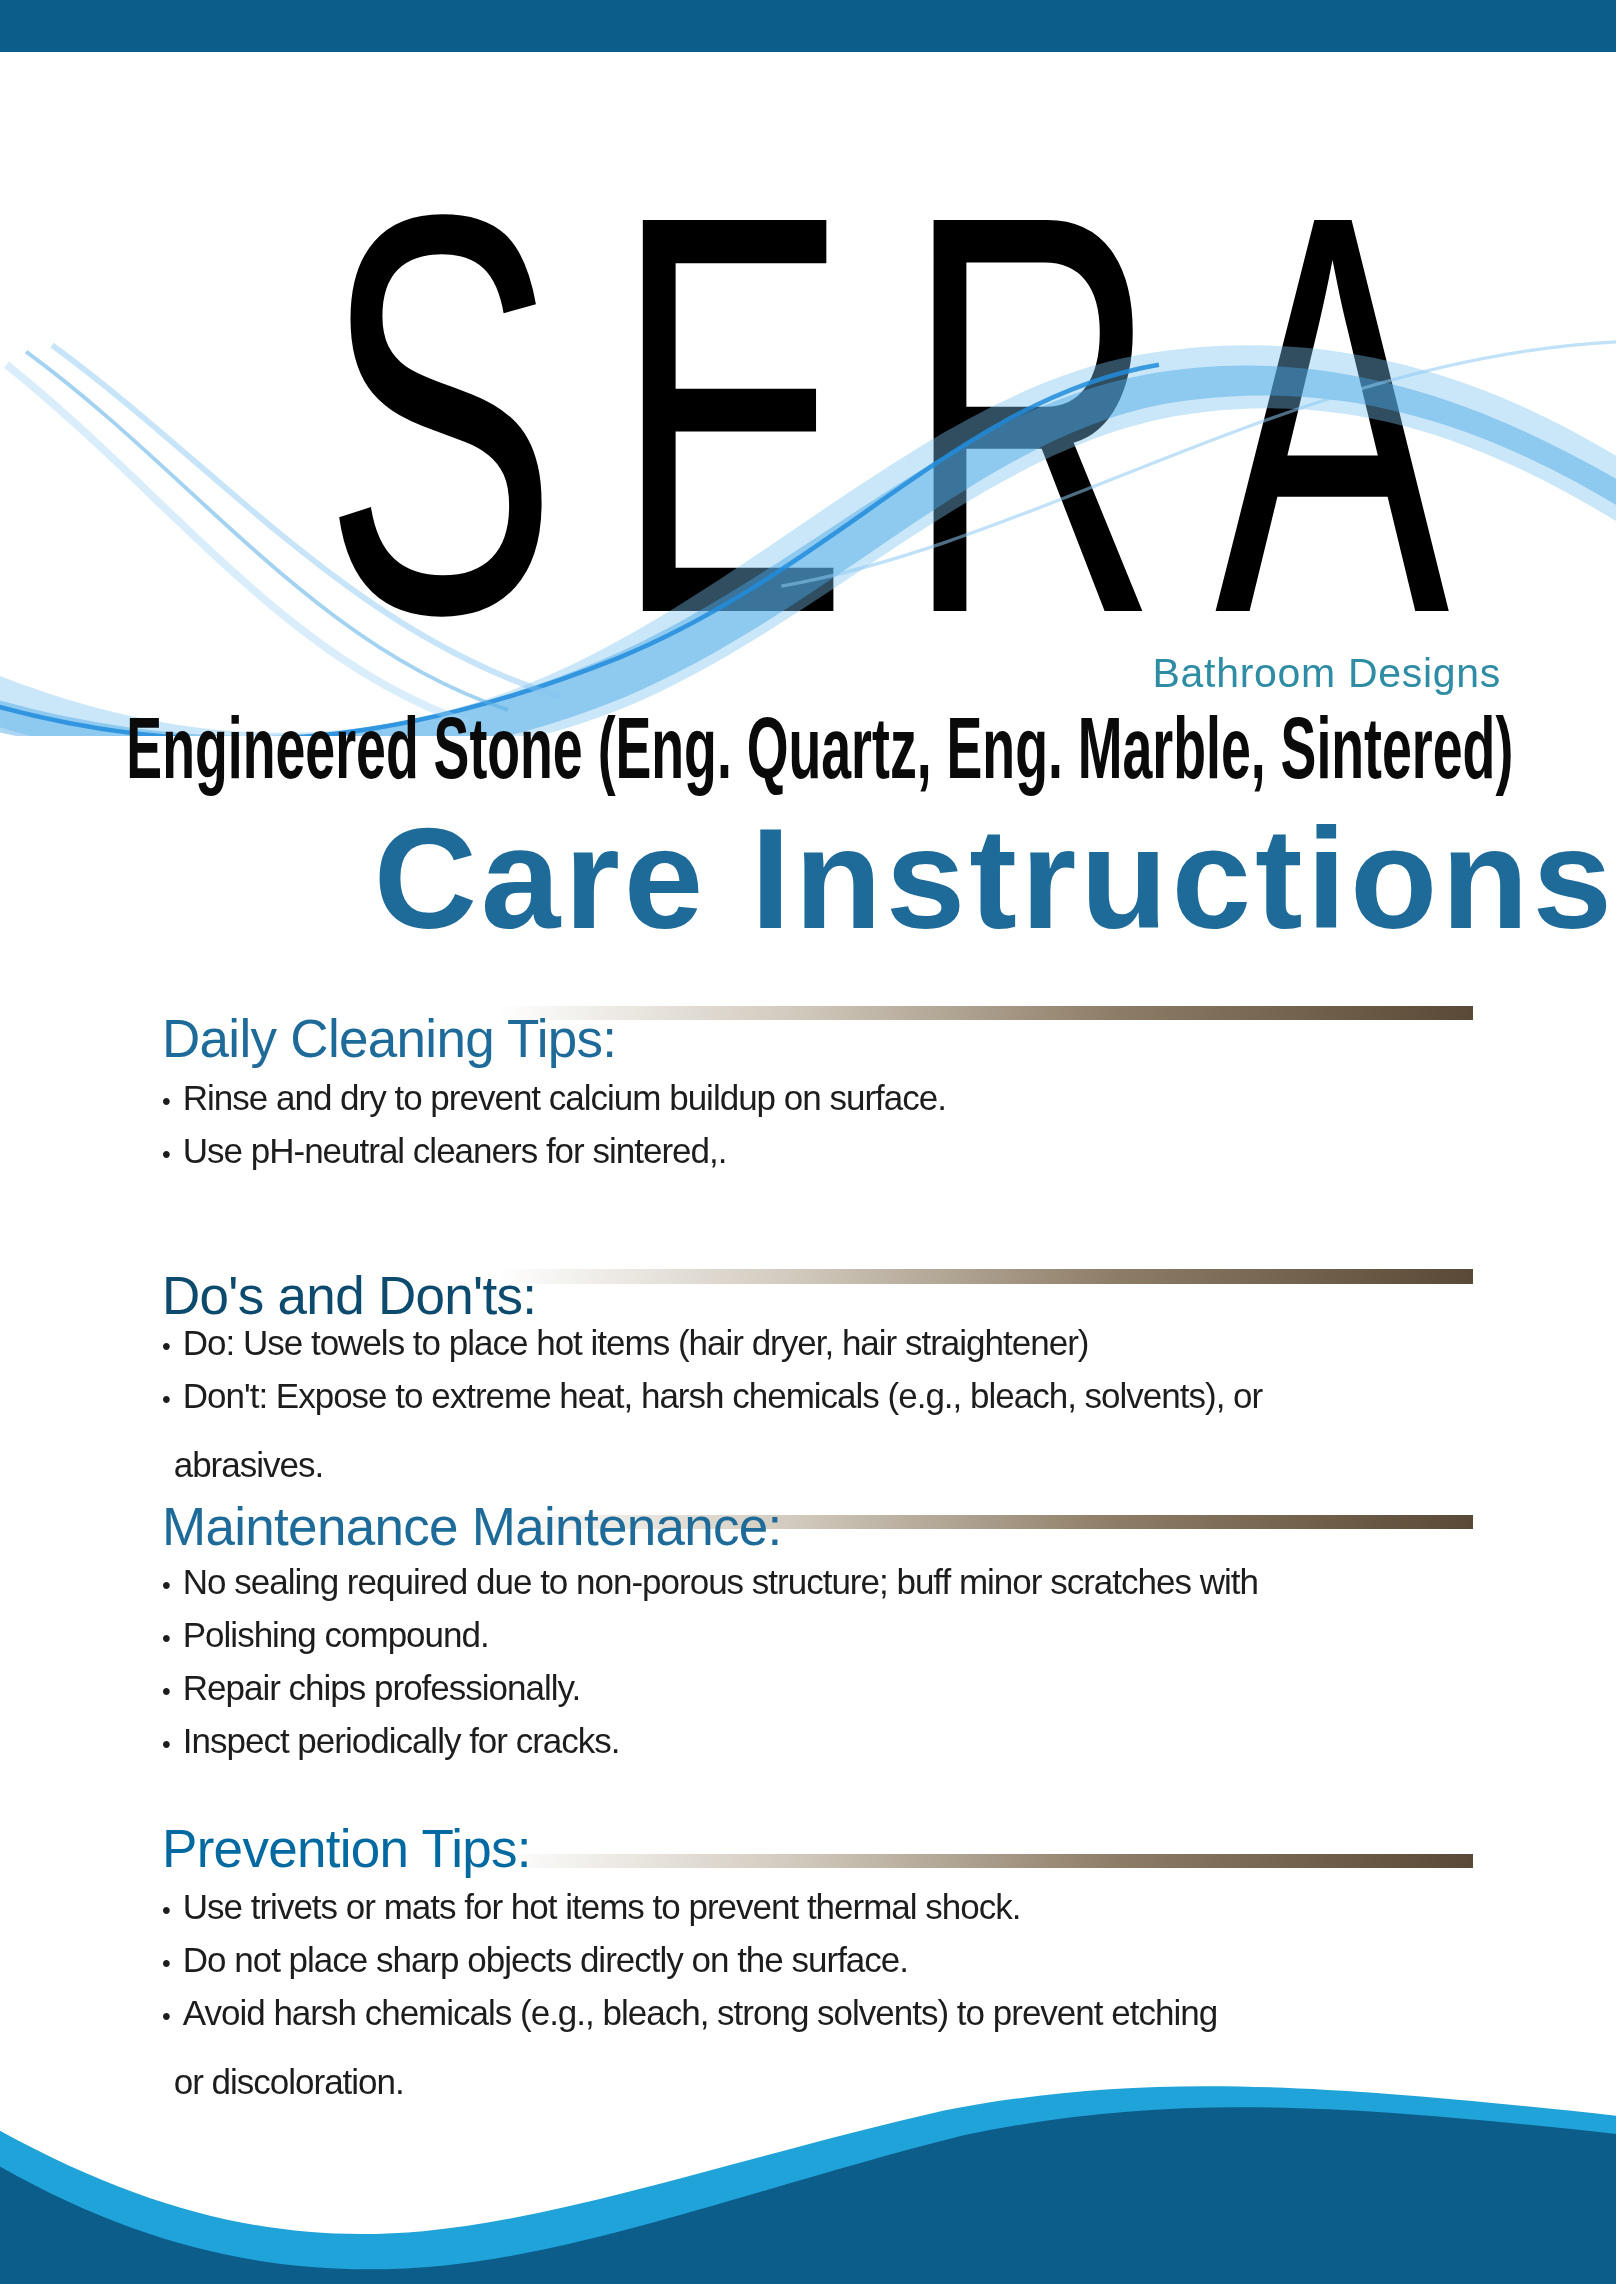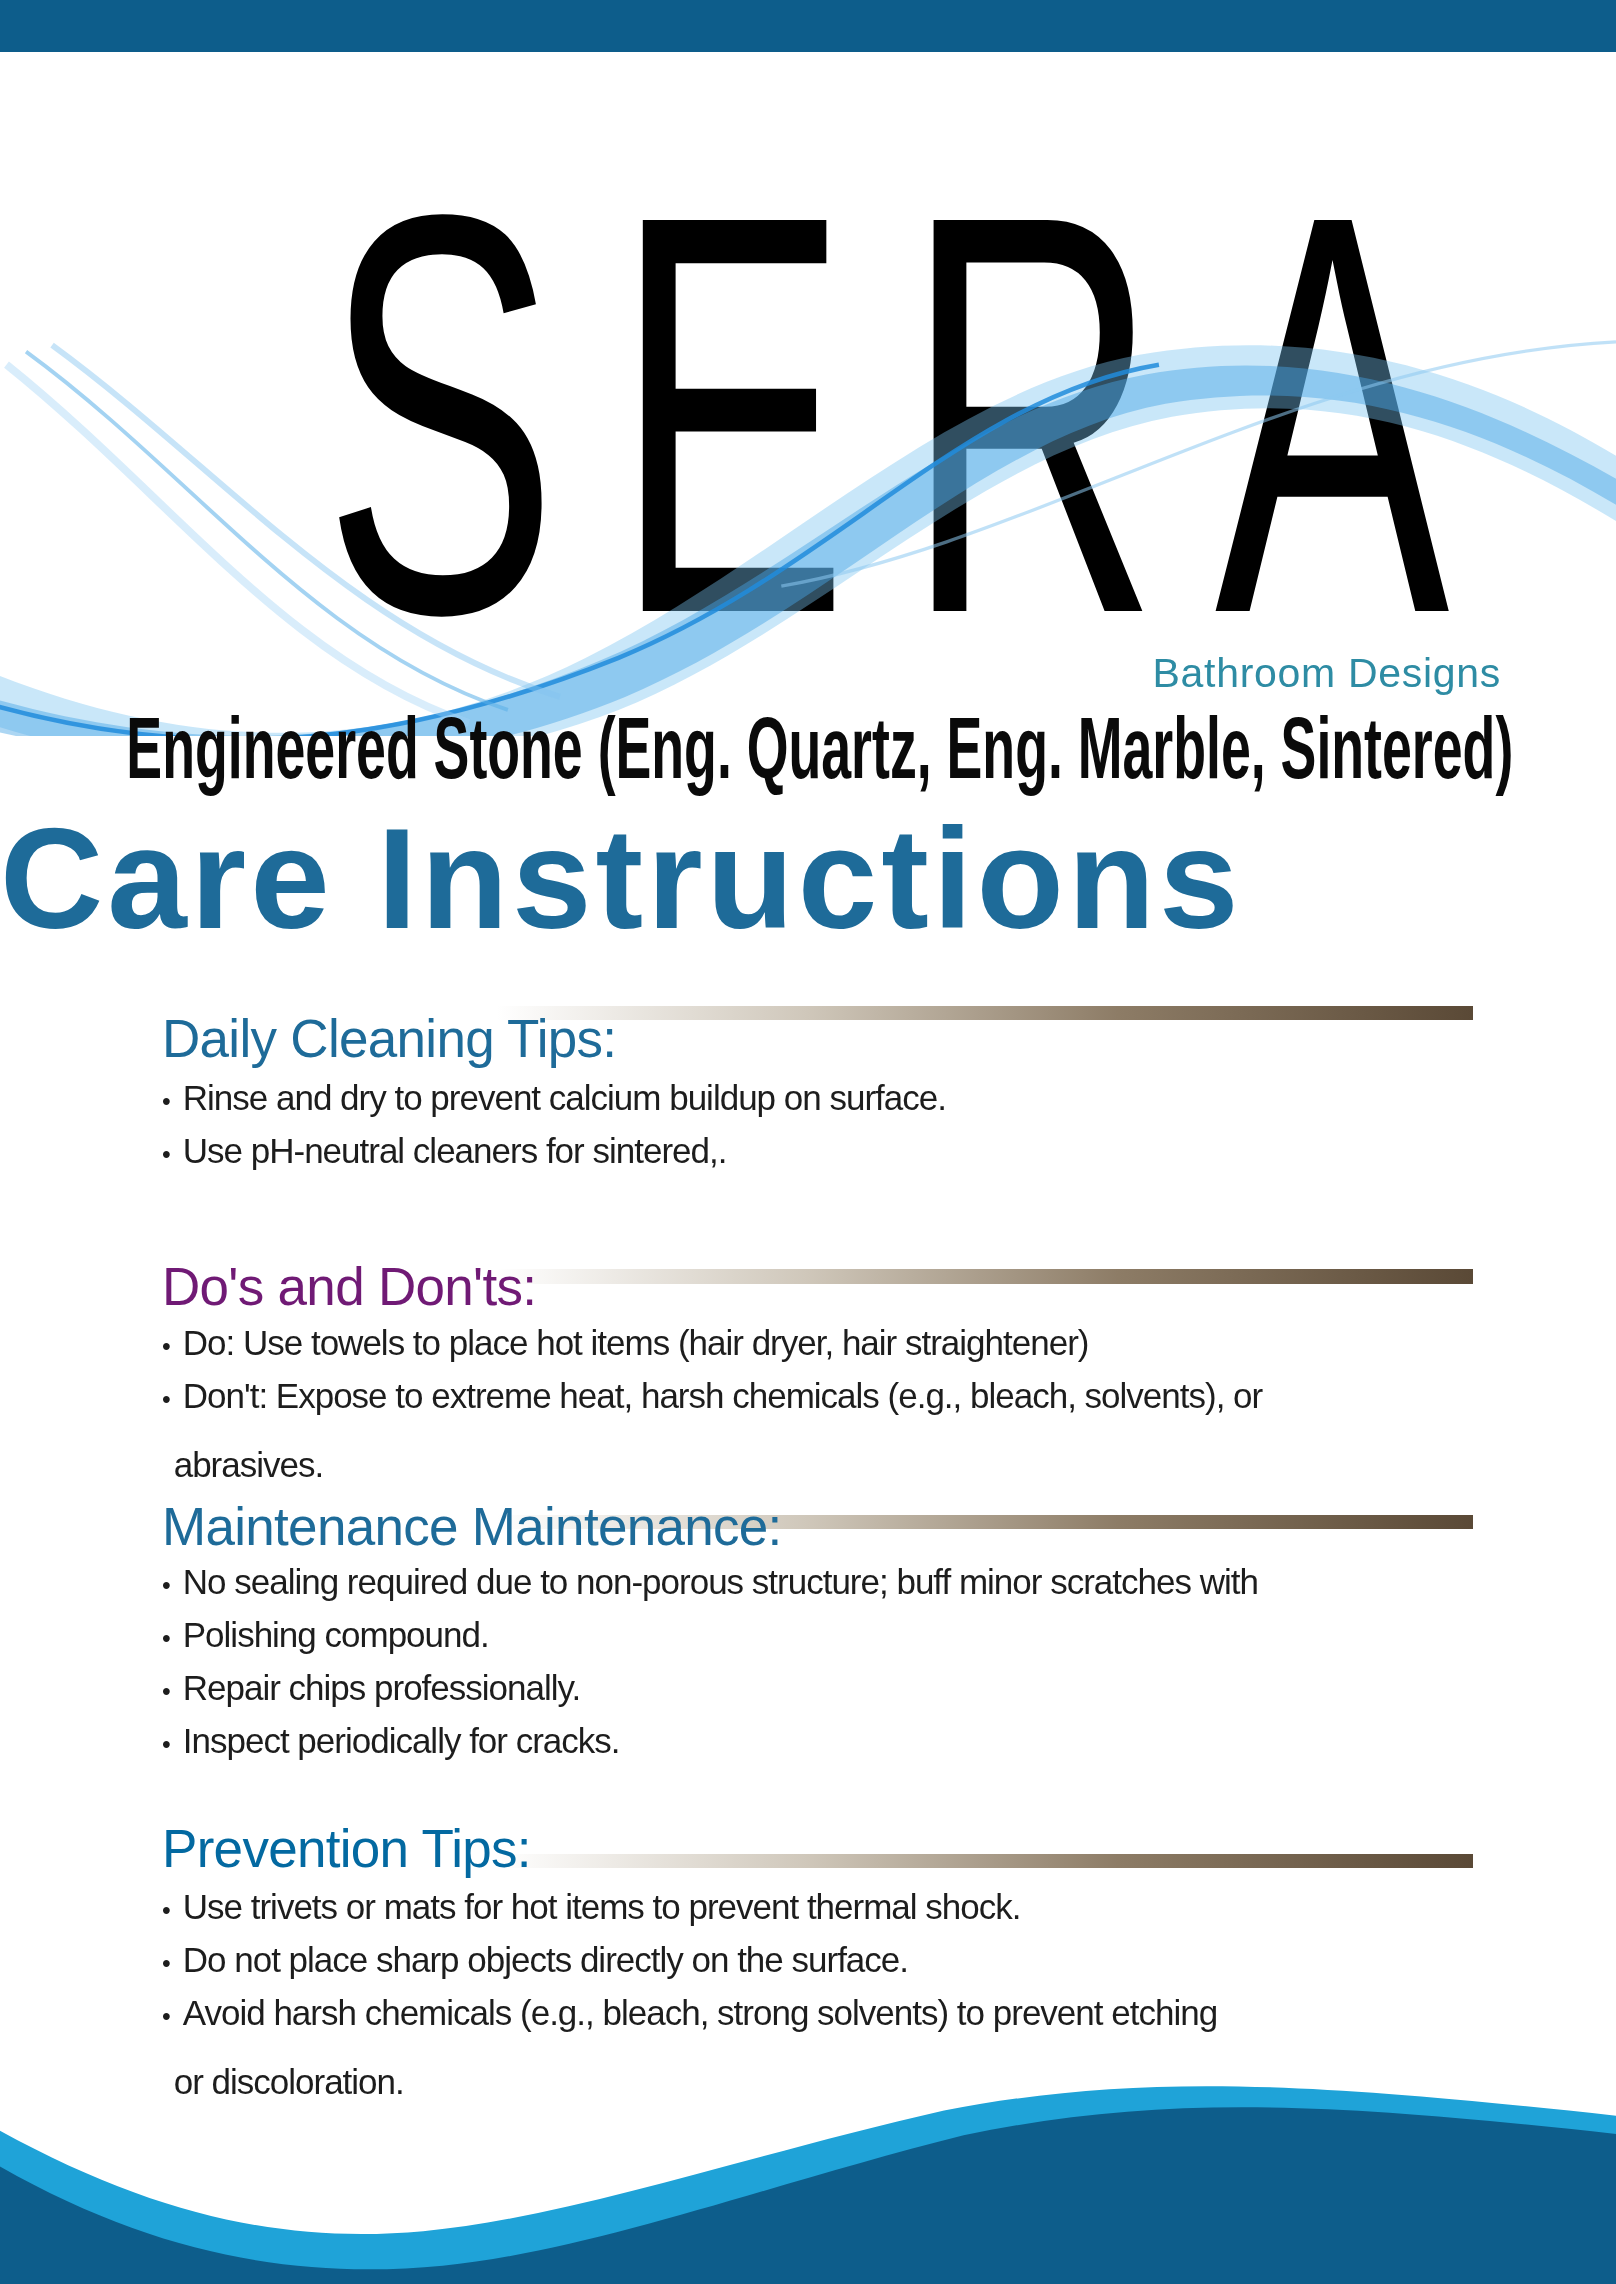--- a/index.html
+++ b/index.html
@@ -14,21 +14,21 @@
         transform:scale(0.60,0.97);transform-origin:center top;white-space:nowrap;}
 
   .wave-svg{top:306px;left:0;width:1616px;height:430px;}
 
   .tagline{top:653px;right:115px;font-size:41px;letter-spacing:0.7px;line-height:1;white-space:nowrap;}
 
   .engstone-row{top:704px;left:12px;width:1616px;display:flex;justify-content:center;}
   .engstone{font-size:88px;font-weight:700;color:#0a0a0a;white-space:nowrap;line-height:1;
             transform:scaleX(0.61);transform-origin:center top;letter-spacing:0;}
 
-  .care{top:807px;left:0;width:1616px;text-align:left;font-size:143px;font-weight:700;
+  .care{top:807px;left:0;width:1616px;text-align:right;font-size:143px;font-weight:700;
         letter-spacing:3.9px;line-height:1;white-space:nowrap;}
 
   .section{left:162px;width:1315px;}
   .sec-bar{position:absolute;left:202px;width:1109px;height:14.3px;z-index:0;
            background:linear-gradient(90deg,#ffffff 0%,#ffffff 12%,#cfc7ba 40%,#8d7c66 68%,#5a4936 100%);}
   .sec-head{position:absolute;left:0;font-size:53px;font-weight:400;letter-spacing:-0.7px;
             line-height:1;white-space:nowrap;z-index:1;}
   .bullets{position:absolute;left:0;width:1315px;font-size:35px;letter-spacing:-1px;
            color:#1d1d1d;line-height:50px;}
   .line{white-space:nowrap;}
@@ -70,21 +70,21 @@
     <div class="sec-bar" style="top:2.6px"></div>
     <h2 class="sec-head" style="top:9px;color:#1e6b99;margin:0">Daily Cleaning Tips:</h2>
     <div class="bullets" style="top:70px">
       <div class="line"><span class="dot">•</span><span>Rinse and dry to prevent calcium buildup on surface.</span></div>
       <div class="line"><span class="dot">•</span><span>Use pH-neutral cleaners for sintered,.</span></div>
     </div>
   </div>
 
   <div class="abs section" style="top:1253px;height:247px">
     <div class="sec-bar" style="top:16.3px"></div>
-    <h2 class="sec-head" style="top:7px;color:#701a75;margin:0">Do's and Don'ts:</h2>
+    <h2 class="sec-head" style="top:16px;color:#0c4a6e;margin:0">Do's and Don'ts:</h2>
     <div class="bullets" style="top:65px">
       <div class="line"><span class="dot">•</span><span>Do: Use towels to place hot items (hair dryer, hair straightener)</span></div>
       <div class="line"><span class="dot">•</span><span>Don't: Expose to extreme heat, harsh chemicals (e.g., bleach, solvents), or</span></div>
       <div class="line cont"><span>abrasives.</span></div>
     </div>
   </div>
 
   <div class="abs section" style="top:1500px;height:313px">
     <div class="sec-bar" style="top:15px"></div>
     <h2 class="sec-head" style="top:0;color:#1e6b99;margin:0">Maintenance Maintenance:</h2>

